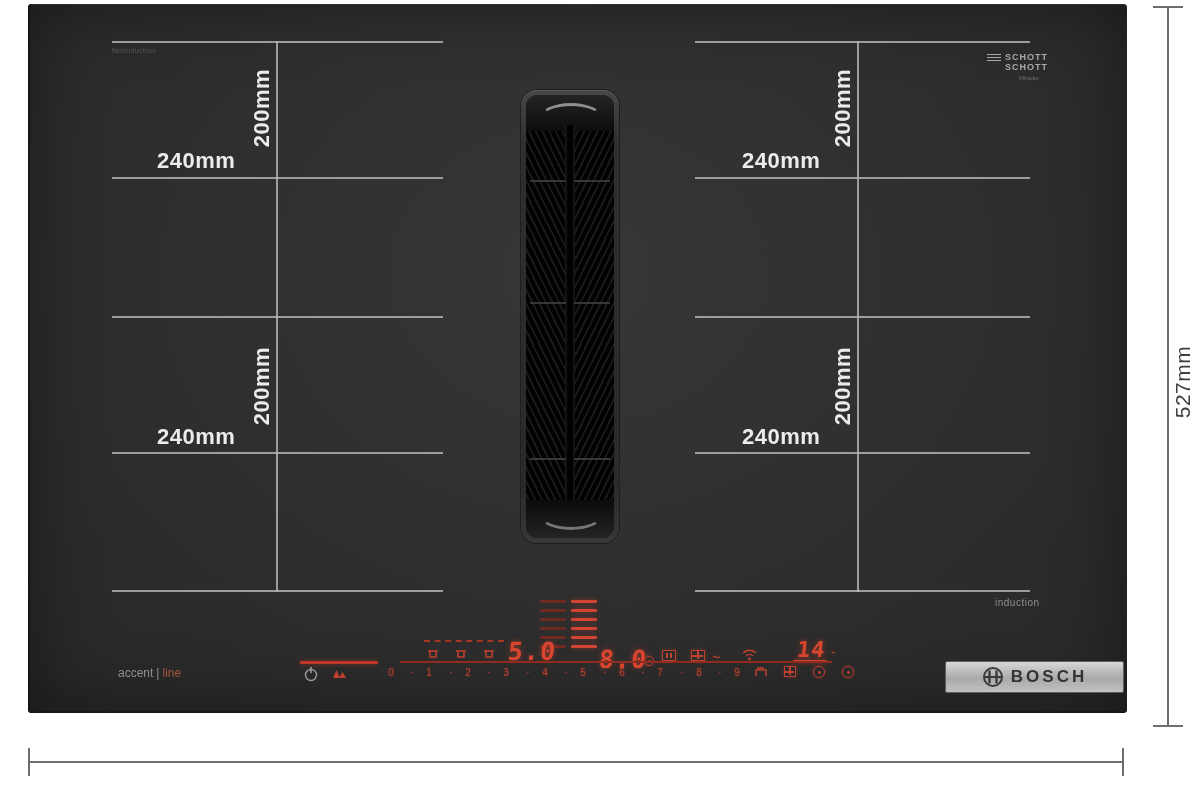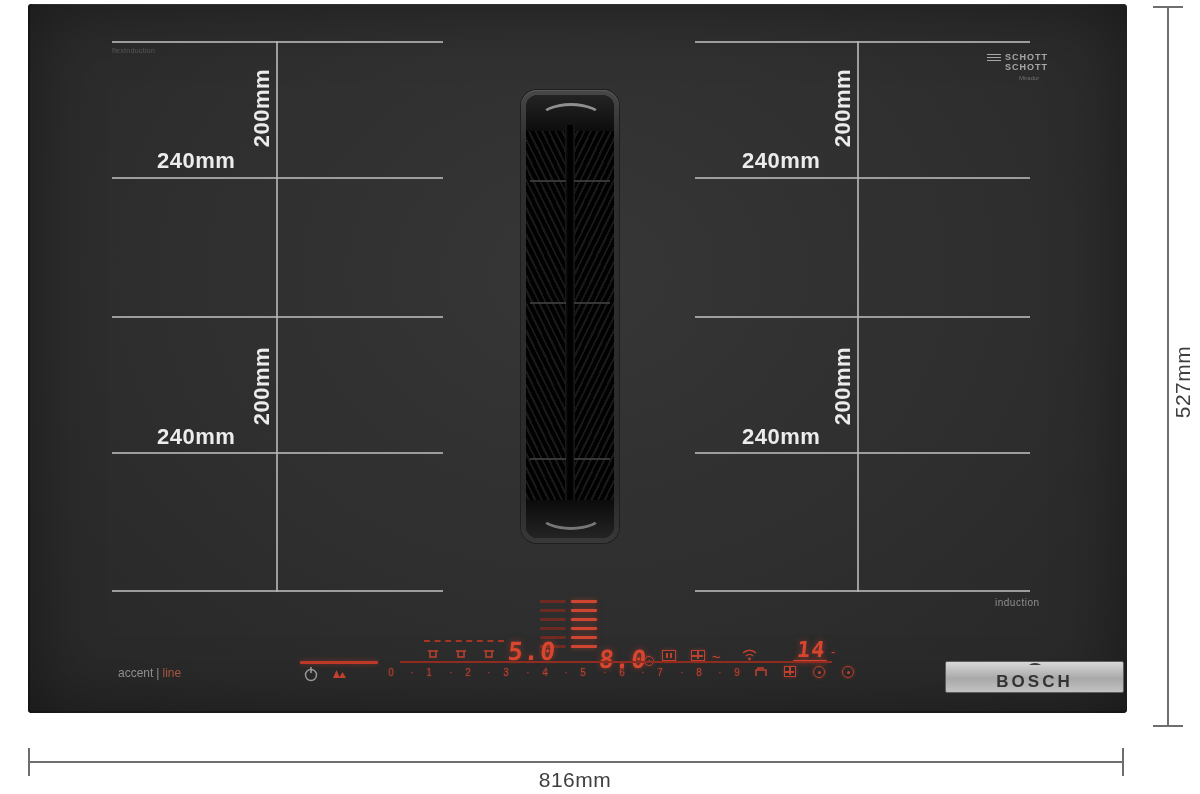--- a/index.html
+++ b/index.html
@@ -40,21 +40,21 @@
   .bar{height:3px;border-radius:1px;}
   .fanbars{display:flex;flex-direction:column;gap:6px;}
   .fanbars .bar{width:26px;}
   .dim-red{background:#6e2a22;}
   .bri-red{background:#cf4531;box-shadow:0 0 5px rgba(217,69,46,.5);}
   .numRow{color:#c1402e;font-size:10px;text-align:center;width:10px;text-shadow:0 0 3px rgba(217,69,46,.4);}
   .mini{box-sizing:border-box;border:1.5px solid #c1402e;box-shadow:0 0 4px rgba(217,69,46,.35);}
   .clockdot::after{content:"";position:absolute;left:50%;top:50%;width:3px;height:3px;margin:-1.5px;border-radius:50%;background:#c1402e;}
   
   #plate{left:945px;top:661px;width:177px;height:30px;border:1px solid #5e5e5e;border-radius:2px;
-         background:linear-gradient(#d8d8d8,#a9a9a9 55%,#c2c2c2);display:flex;align-items:center;justify-content:center;gap:7px;flex-direction:column;}
+         background:linear-gradient(#d8d8d8,#a9a9a9 55%,#c2c2c2);display:flex;align-items:center;justify-content:center;gap:7px;}
   #plate .word{color:#333;font-weight:700;font-size:17px;letter-spacing:3px;}
   .small-gray{color:#8f8f8f;}
   .schott{color:#a8a8a8;font-size:9px;line-height:10px;letter-spacing:1px;font-weight:700;}
   .stripes{width:14px;height:9px;background:repeating-linear-gradient(#a8a8a8 0 1px,transparent 1px 3px);}
 </style>
 </head>
 <body>
 
 <div id="stage">
 
@@ -220,20 +220,19 @@
       <line x1="3" y1="11" x2="19" y2="11" stroke="#3a3a3a" stroke-width="2"></line>
       <line x1="7.5" y1="4.5" x2="7.5" y2="17.5" stroke="#3a3a3a" stroke-width="2.4"></line>
       <line x1="14.5" y1="4.5" x2="14.5" y2="17.5" stroke="#3a3a3a" stroke-width="2.4"></line>
     </svg>
     <span class="word">BOSCH</span>
   </div>
 
   <div class="abs dim" style="left:28px;top:761px;width:1096px;height:2px;"></div>
   <div class="abs dim" style="left:28px;top:748px;width:2px;height:28px;"></div>
   <div class="abs dim" style="left:1122px;top:748px;width:2px;height:28px;"></div>
-  <div class="abs dimlabel center" style="left:475px;top:768px;width:200px;">816mm</div>
 
   <div class="abs dim" style="left:1167px;top:6px;width:2px;height:720px;"></div>
   <div class="abs dim" style="left:1153px;top:6px;width:30px;height:2px;"></div>
   <div class="abs dim" style="left:1153px;top:725px;width:30px;height:2px;"></div>
   <div class="abs dimlabel rot center" style="left:1138px;top:371px;width:90px;height:22px;">527mm</div>
 
 </div>
 
 </body></html>

